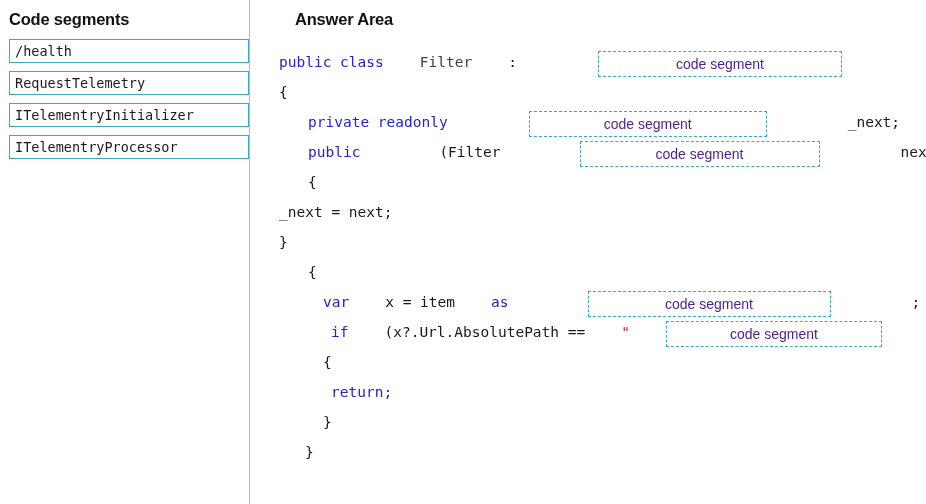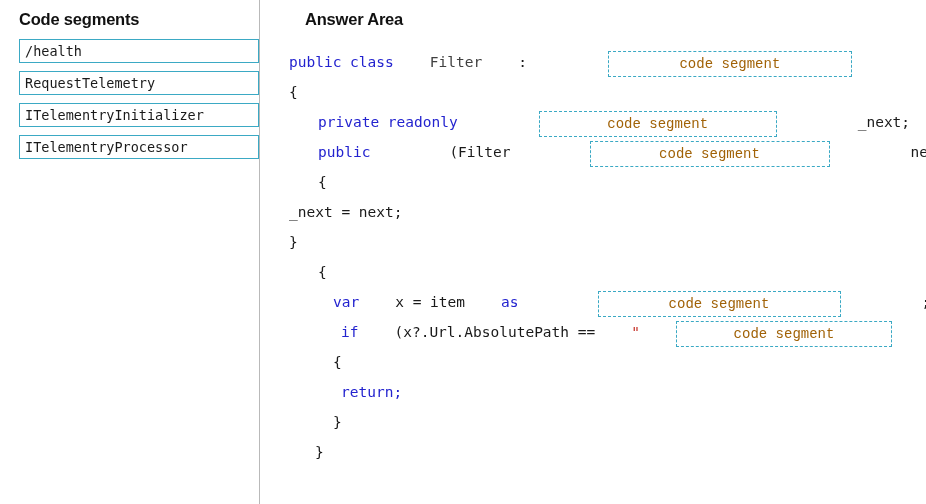--- a/index.html
+++ b/index.html
@@ -13,21 +13,20 @@
     position: relative;
     font-family: "Liberation Sans", sans-serif;
     overflow: hidden;
   }
 
   
   #root {
     position: absolute;
     inset: 0;
     display: flex;
-    padding-left: 10px;
   }
 
   .left-panel {
     width: 274px;
     box-sizing: border-box;
     border-right: 1px solid #b9b9b9;
     padding: 5px 0 0 0;
     position: relative;
   }
 
@@ -103,22 +102,22 @@
   .ind-4 { padding-left: 37px; }
 
   
   .drop-box {
     display: inline-block;
     box-sizing: border-box;
     height: 26px;
     line-height: 24px;
     border: 1px dashed #3ba9c4;
     background: #ffffff;
-    color: #a16207;
-    font-family: Liberation Mono, monospace;
+    color: #4c1d95;
+    font-family: Liberation Sans, sans-serif;
     font-size: 14px;
     text-align: center;
     vertical-align: middle;
     white-space: nowrap;
     overflow: hidden;
   }
   .db-w244 { width: 244px; }
   .db-w238 { width: 238px; }
   .db-w240 { width: 240px; }
   .db-w243 { width: 243px; }

